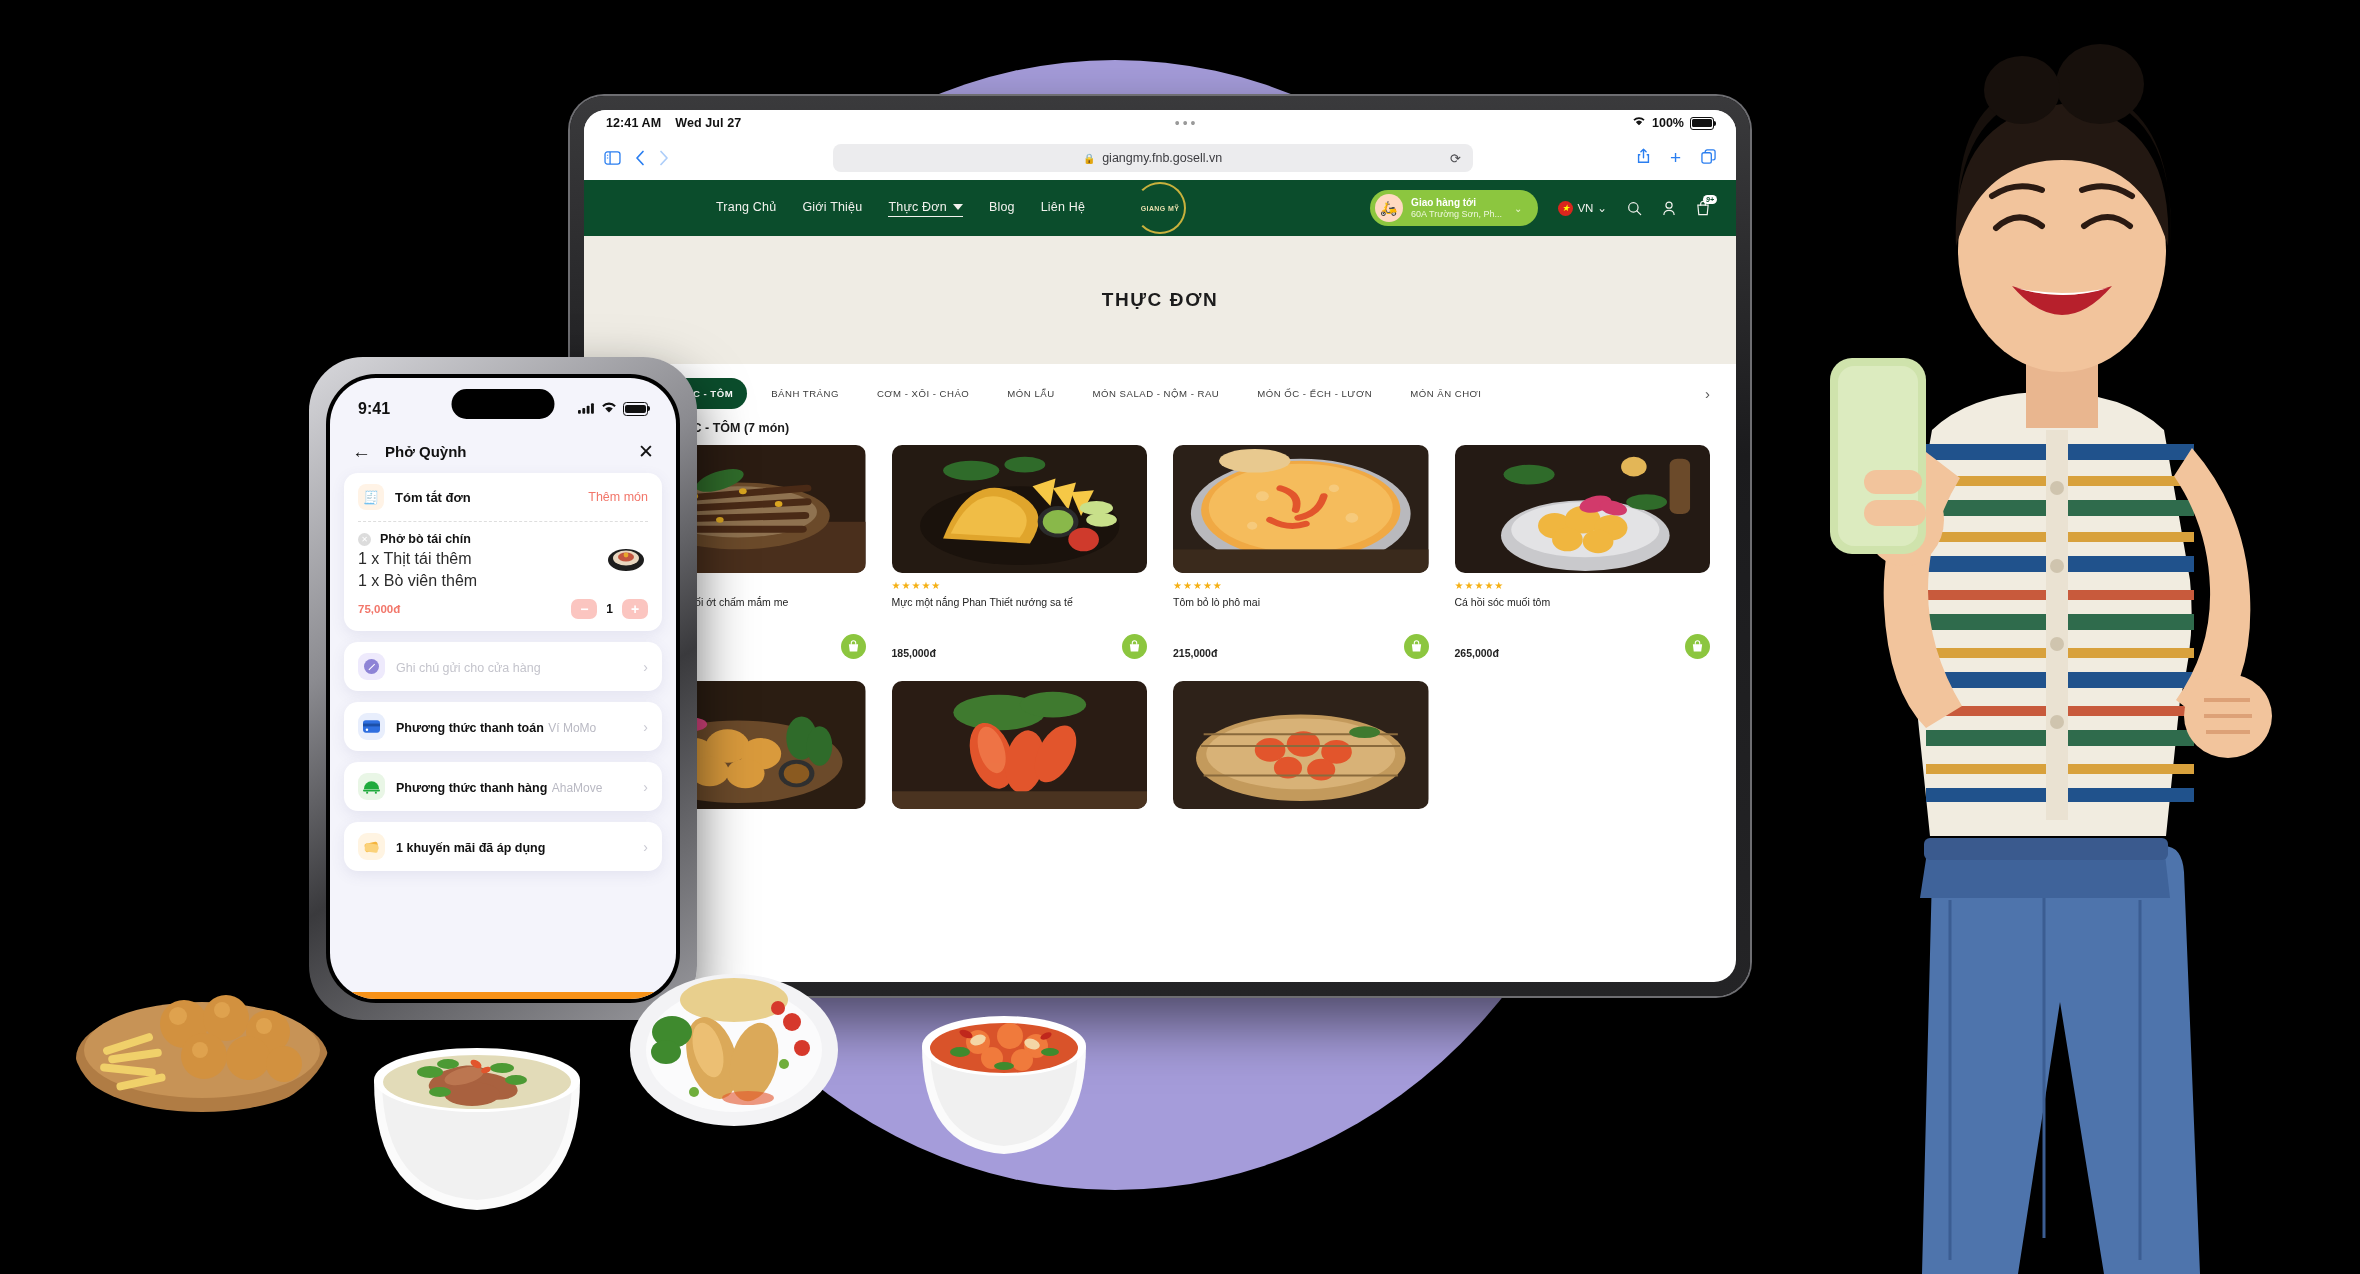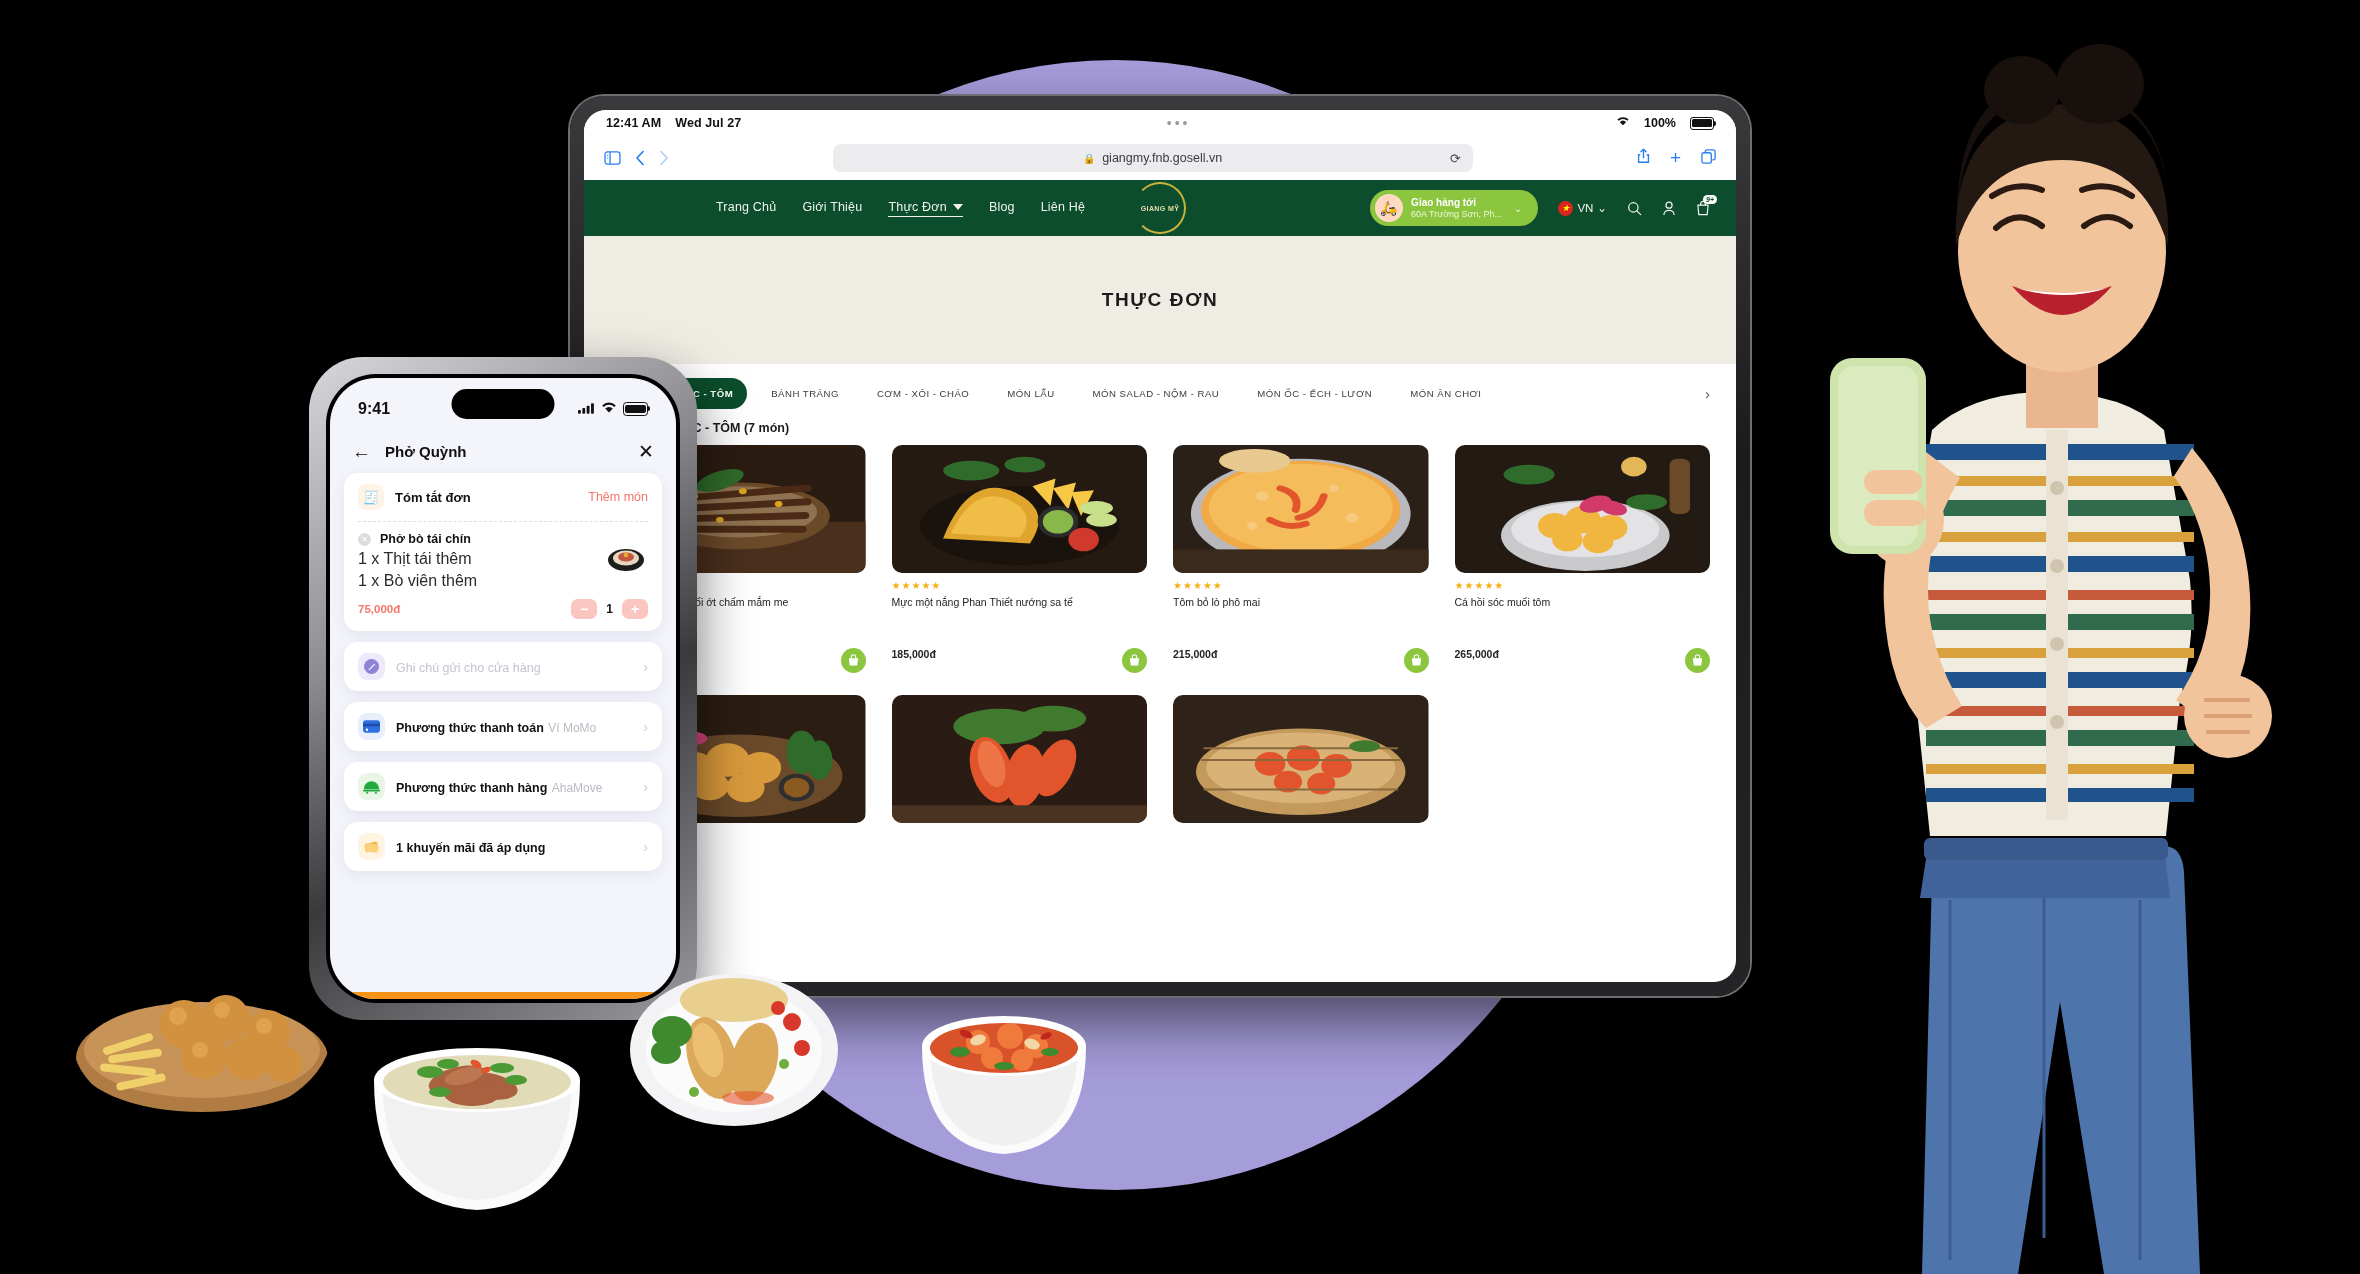--- a/index.html
+++ b/index.html
@@ -16,21 +16,21 @@
     background:linear-gradient(180deg,#3a3a3c 0%,#1b1b1d 40%,#242426 100%);
     border-radius:34px;padding:14px;box-sizing:border-box;
     box-shadow:0 0 0 2px #6e6e72,0 26px 60px rgba(0,0,0,.55);}
   .ipad-screen{width:100%;height:100%;background:#fff;border-radius:22px;overflow:hidden;position:relative;}
 
   
   .ipad-status{height:26px;display:flex;align-items:center;justify-content:space-between;
     padding:0 22px;font-size:12.5px;color:#111;background:#fff;}
   .ipad-status .left{display:flex;gap:14px;font-weight:600;letter-spacing:.1px;}
   .ipad-status .mid{letter-spacing:3px;color:#9a9a9a;font-size:14px;line-height:10px;}
-  .ipad-status .right{display:flex;align-items:center;gap:14px;font-weight:600;}
+  .ipad-status .right{display:flex;align-items:center;gap:6px;font-weight:600;}
   .batt{width:22px;height:11px;border:1.3px solid #111;border-radius:3px;position:relative;}
   .batt:before{content:"";position:absolute;left:1.3px;top:1.3px;bottom:1.3px;right:1.3px;background:#111;border-radius:1.5px;}
   .batt:after{content:"";position:absolute;right:-3.4px;top:3px;width:2px;height:5px;background:#111;border-radius:0 2px 2px 0;}
 
   
   .ipad-toolbar{height:44px;display:flex;align-items:center;gap:14px;padding:0 20px;background:#fff;}
   .tb-ico{color:#2a7ef0;display:flex;align-items:center;}
   .url-pill{flex:1;max-width:640px;margin:0 auto;height:28px;background:#ececee;border-radius:8px;
     display:flex;align-items:center;justify-content:center;position:relative;color:#3c3c40;font-size:12.5px;}
   .url-pill .lock{margin-right:6px;font-size:10px;color:#6b6b70;}
@@ -69,21 +69,21 @@
   .chip.active{background:#0b4d2c;color:#fff;font-weight:700;}
   .cat-arrow{color:#5a5a5a;font-size:15px;padding-left:6px;}
 
   .sec-title{background:#fff;padding:12px 26px 10px;font-size:12.5px;font-weight:700;color:#1c1c1c;}
 
   .grid{background:#fff;padding:0 26px;display:grid;grid-template-columns:repeat(4,1fr);gap:22px 26px;}
   .card{width:100%;}
   .thumb{width:100%;height:128px;border-radius:10px;overflow:hidden;position:relative;}
   .stars{color:#f5b014;font-size:10px;letter-spacing:1px;margin:7px 0 4px;}
   .pname{font-size:10.5px;line-height:14px;color:#232323;min-height:28px;}
-  .prow{display:flex;align-items:flex-start;justify-content:space-between;margin-top:25px;}
+  .prow{display:flex;align-items:flex-end;justify-content:space-between;margin-top:11px;}
   .price{font-size:10.5px;font-weight:700;color:#232323;}
   .cart-btn{width:25px;height:25px;border-radius:50%;background:#8cc63f;display:flex;align-items:center;justify-content:center;}
 
   
   .iphone{position:absolute;left:309px;top:357px;width:388px;height:663px;
     background:linear-gradient(145deg,#d8d8dc,#8b8b90 35%,#3a3a3d 60%,#9a9a9f);
     border-radius:54px;padding:17px;box-sizing:border-box;box-shadow:0 22px 54px rgba(0,0,0,.55);}
   .iphone-in{width:100%;height:100%;background:#000;border-radius:50px;padding:4px;box-sizing:border-box;}
   .iphone-screen{width:100%;height:100%;background:#f4f4fb;border-radius:46px;overflow:hidden;position:relative;}
   .dyn-island{position:absolute;left:50%;transform:translateX(-50%);top:11px;width:103px;height:30px;background:#000;border-radius:18px;}

